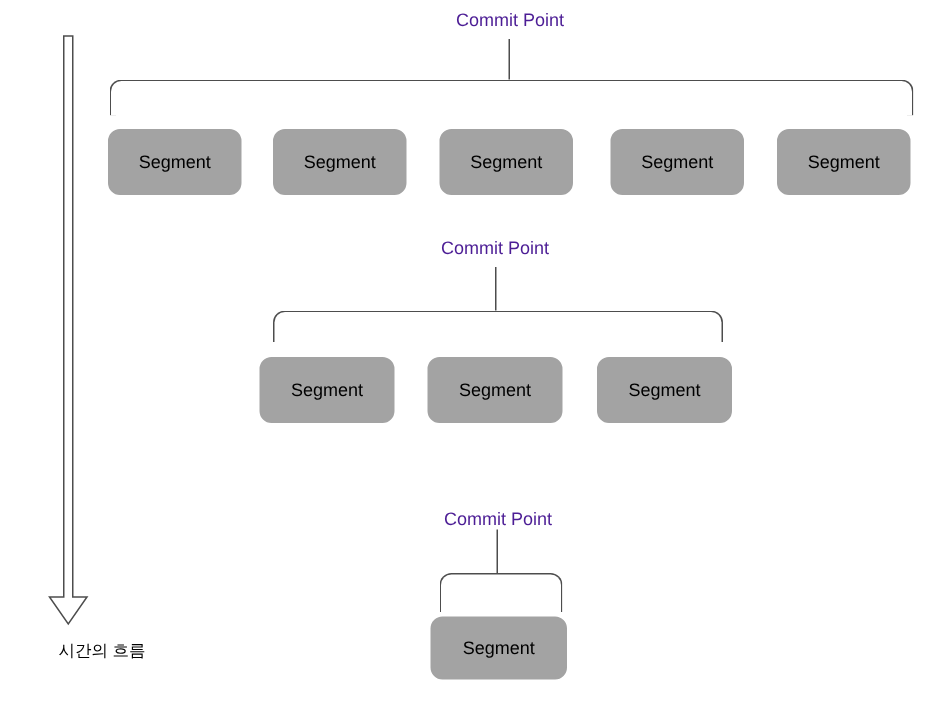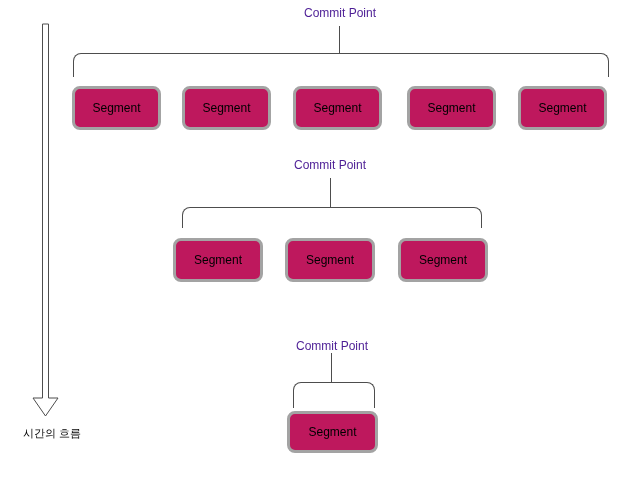--- a/index.html
+++ b/index.html
@@ -32,38 +32,38 @@
   }
   .bracket {
     position: absolute;
     border: 1px solid #4d4d4d;
     border-bottom: none;
     border-radius: 8px 8px 0 0;
     background: transparent;
   }
   .segment-box {
     position: absolute;
-    background: #be185d;
-    border: 3px solid #a3a3a3;
+    background: #a3a3a3;
+    border: 1px solid #a3a3a3;
     border-radius: 8px;
     display: flex;
     align-items: center;
     justify-content: center;
     font-size: 12px;
     color: #000000;
     box-sizing: border-box;
   }
   .timeline-arrow-svg {
     position: absolute;
     left: 32px;
     top: 22px;
   }
   .timeline-label {
     position: absolute;
-    left: 12px;
+    left: 28px;
     top: 426px;
     width: 80px;
     text-align: center;
     font-size: 11px;
     color: #000000;
     white-space: nowrap;
   }
 </style>
 </head>
 <body>

